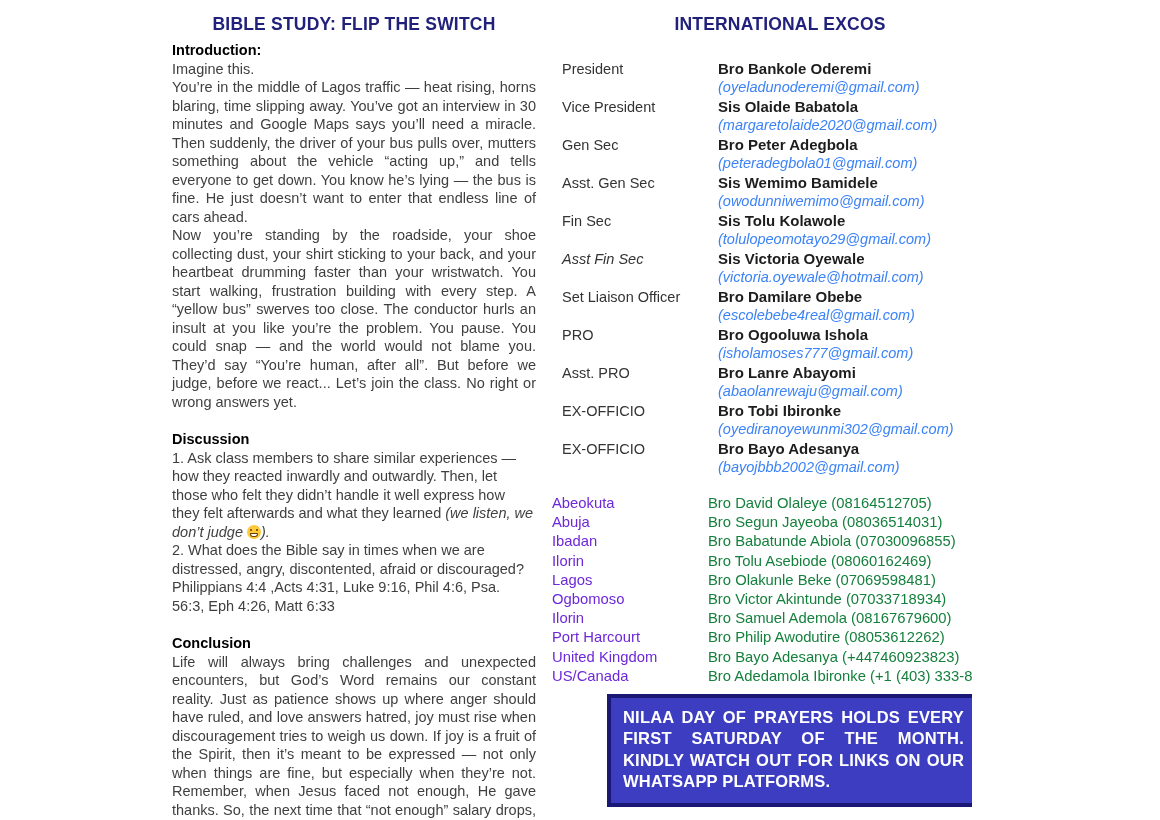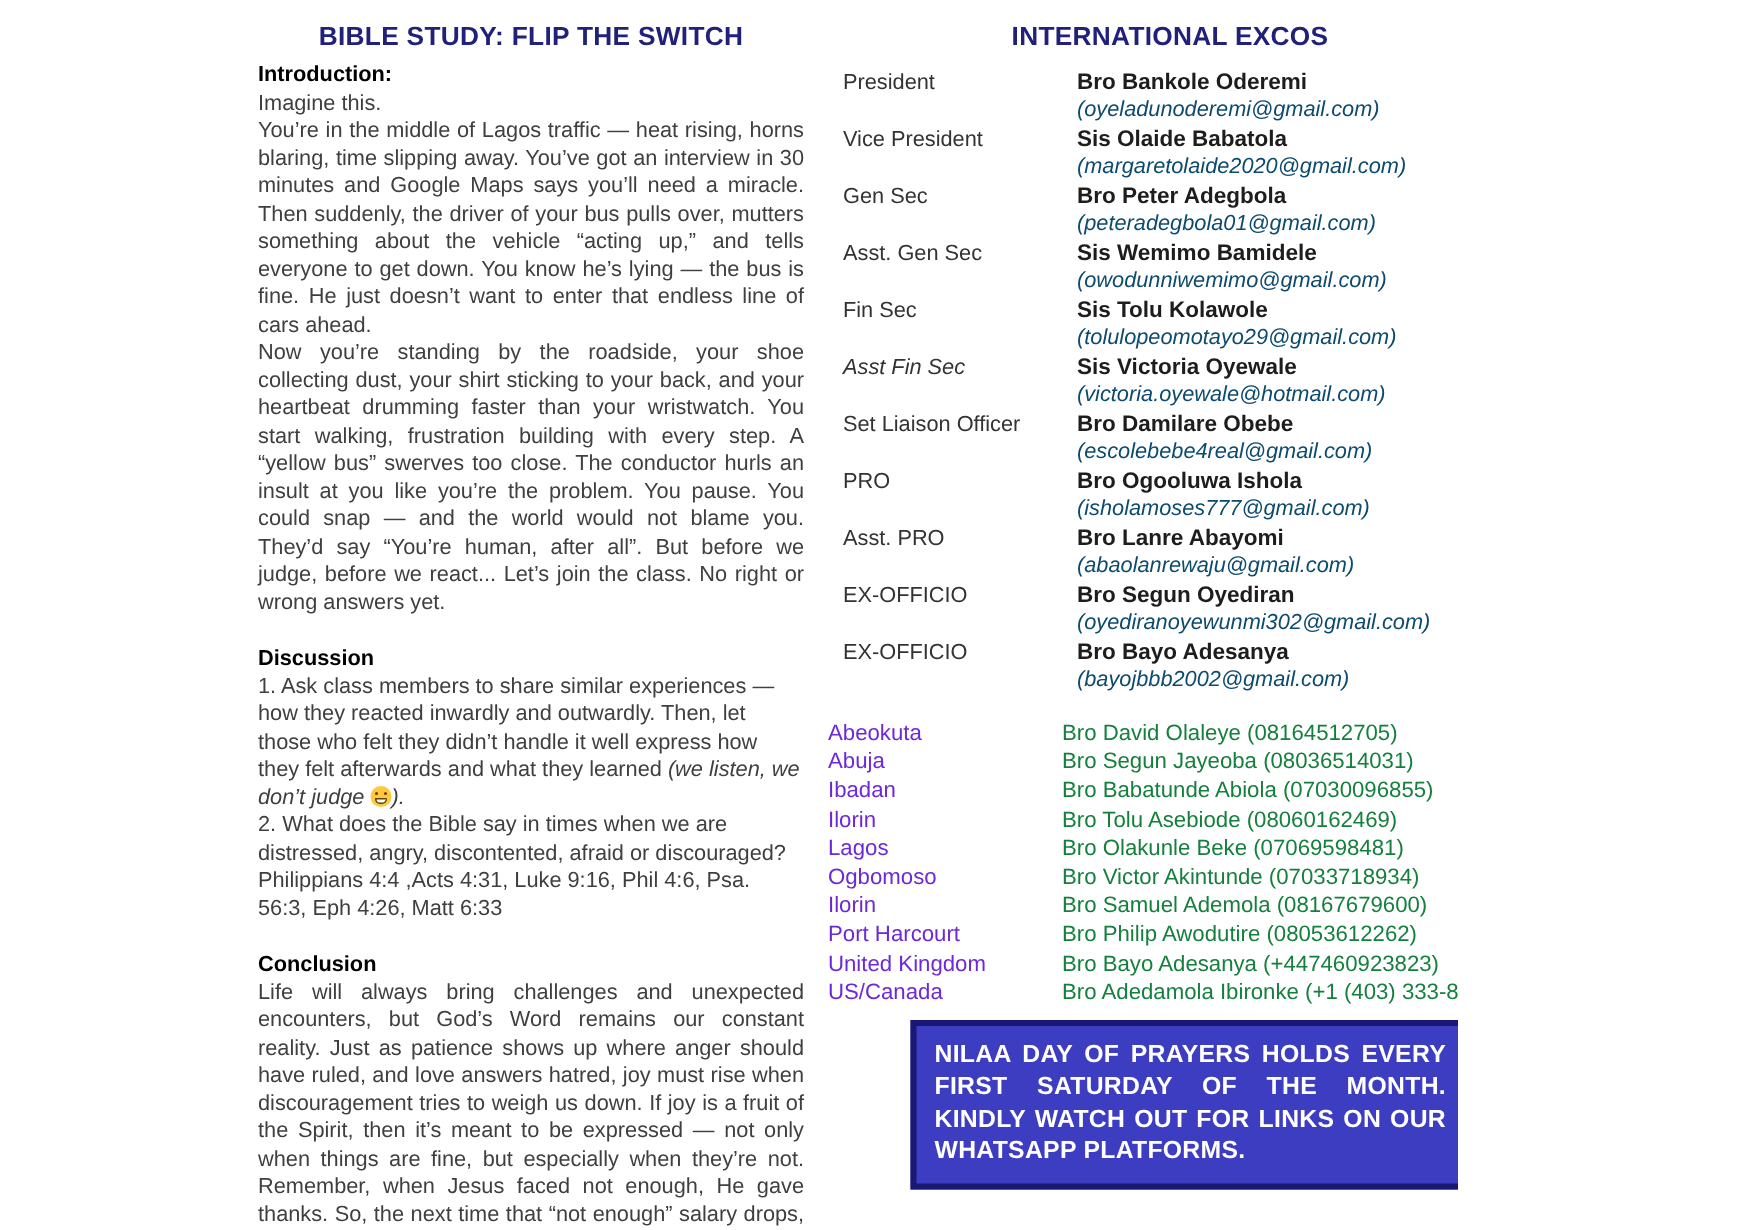--- a/index.html
+++ b/index.html
@@ -18,26 +18,26 @@
 
   .emoji{display:inline-block;width:14px;height:14px;border-radius:50%;
          background:#ffc83d;position:relative;vertical-align:-2px;}
   .emoji::before{content:"";position:absolute;left:3px;top:4px;width:2px;height:2px;
          background:#5f4100;border-radius:50%;box-shadow:6px 0 0 #5f4100;}
   .emoji::after{content:"";position:absolute;left:3px;top:8px;width:8px;height:4px;
          background:#fff;border:0.5px solid #5f4100;border-radius:1px 1px 4px 4px;box-sizing:border-box;}
 
   
   .right-col{position:absolute;left:562px;top:14px;width:436px;}
-  .excos-rows{margin-top:10px;}
+  .excos-rows{margin-top:24px;}
   .exco-row{display:flex;min-height:38px;align-items:flex-start;}
   .exco-role{width:156px;flex:none;font-size:14.5px;line-height:19px;color:#333;padding-top:1px;}
   .exco-val{flex:1;}
   .exco-name{font-weight:bold;color:#1d1d1d;font-size:15px;line-height:19px;white-space:nowrap;}
-  .exco-email{font-style:italic;color:#0c4a6e;font-size:14.5px;line-height:19px;white-space:nowrap;}
+  .exco-email{font-style:italic;color:#3b82f6;font-size:14.5px;line-height:19px;white-space:nowrap;}
 
   .chapters{margin-left:-10px;margin-top:17px;}
   .chapters .section-title{margin-bottom:8px;}
   .chapter-row{display:flex;height:19.2px;align-items:flex-start;}
   .chapter-city{width:156px;flex:none;font-size:14.8px;line-height:19.2px;color:#6d28d9;white-space:nowrap;}
   .chapter-pres{flex:1;font-size:14.8px;line-height:19.2px;color:#15803d;white-space:nowrap;}
 
   .banner{margin:8px 0 0 45px;width:373px;box-sizing:border-box;
           background:#3d3dc2;border:4px solid #191975;padding:9px 12px 10px 12px;}
   .banner p{margin:0;color:#ffffff;font-weight:bold;font-size:16.5px;line-height:21.5px;
@@ -109,21 +109,21 @@
         <span class="exco-val"><span class="exco-name">Bro Ogooluwa Ishola</span><br>
         <span class="exco-email">(isholamoses777@gmail.com)</span></span>
       </div>
       <div class="exco-row">
         <span class="exco-role">Asst. PRO</span>
         <span class="exco-val"><span class="exco-name">Bro Lanre Abayomi</span><br>
         <span class="exco-email">(abaolanrewaju@gmail.com)</span></span>
       </div>
       <div class="exco-row">
         <span class="exco-role">EX-OFFICIO</span>
-        <span class="exco-val"><span class="exco-name">Bro Segun Oyediran</span><br>
+        <span class="exco-val"><span class="exco-name">Bro Tobi Ibironke</span><br>
         <span class="exco-email">(oyediranoyewunmi302@gmail.com)</span></span>
       </div>
       <div class="exco-row">
         <span class="exco-role">EX-OFFICIO</span>
         <span class="exco-val"><span class="exco-name">Bro Bayo Adesanya</span><br>
         <span class="exco-email">(bayojbbb2002@gmail.com)</span></span>
       </div>
     </div>
 
     <div class="chapters">

